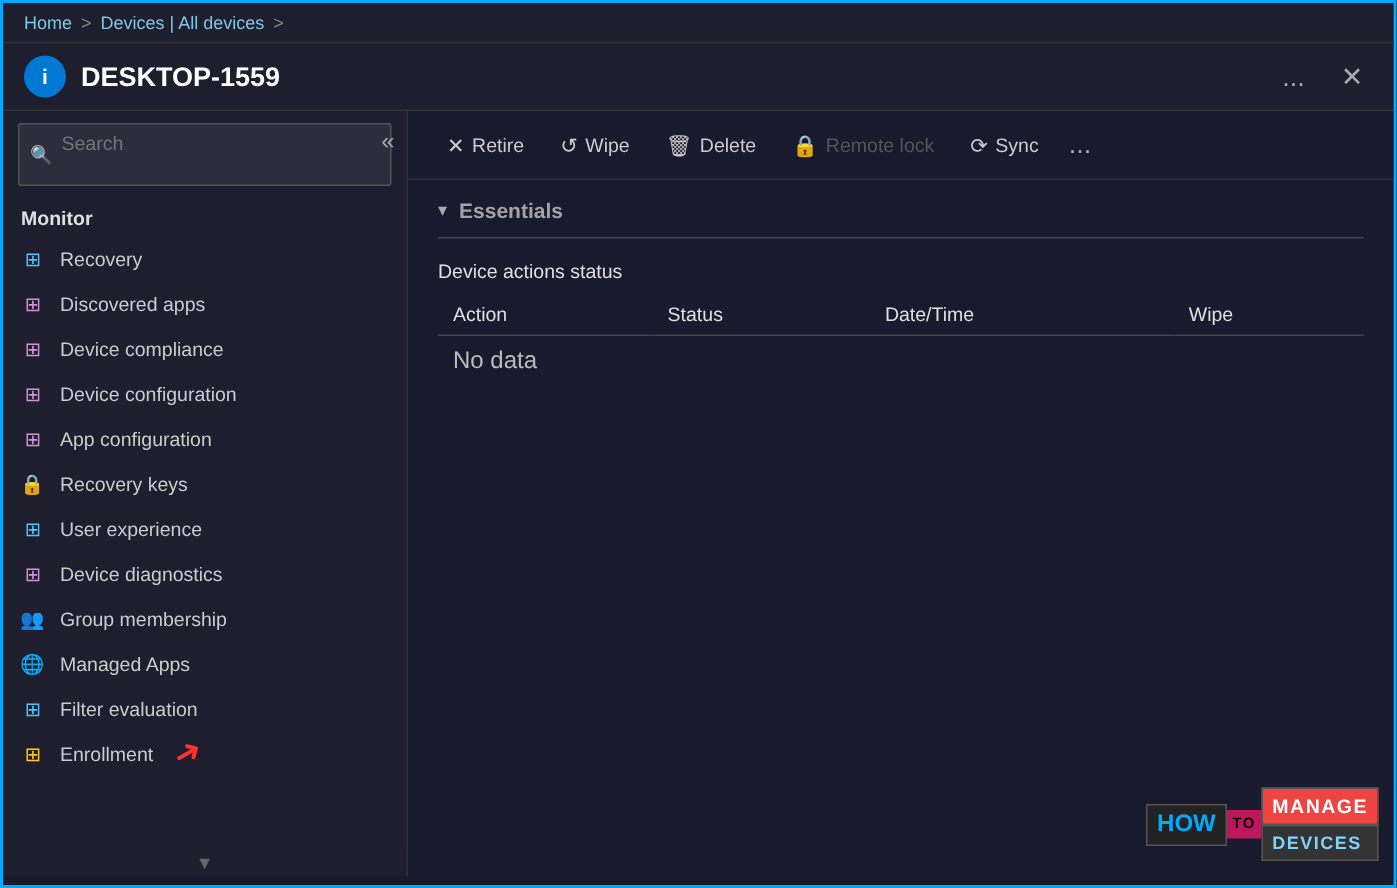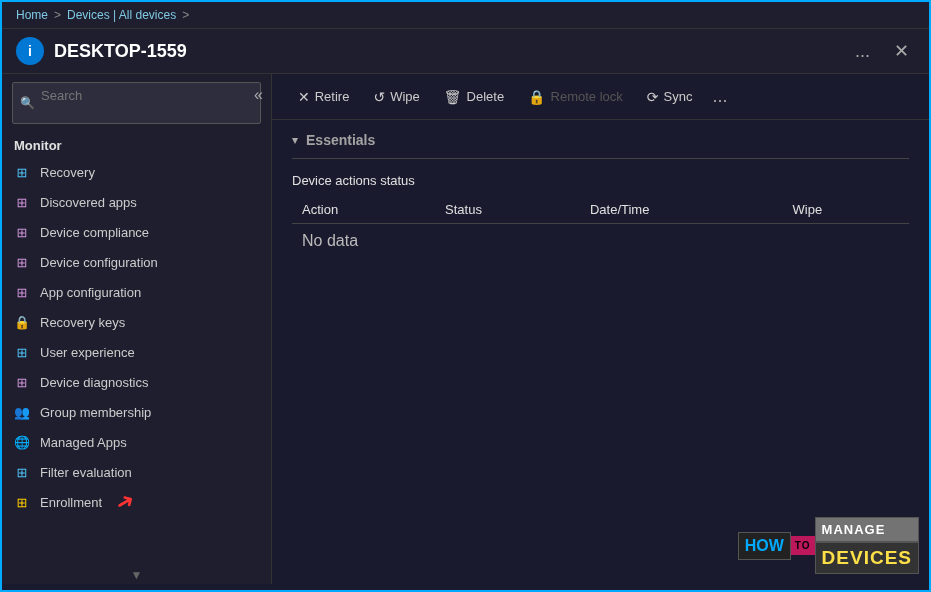--- a/index.html
+++ b/index.html
@@ -255,33 +255,33 @@
     }
     .wm-to {
       background: #be185d;
       color: #000;
       font-weight: 900;
       font-size: 10px;
       padding: 4px 4px;
       letter-spacing: 1px;
     }
     .wm-manage {
-      background: #737373;
+      background: #ef4444;
       color: #fff;
       font-weight: 900;
       font-size: 13px;
       padding: 4px 6px;
       border: 1px solid #555;
       letter-spacing: 1px;
     }
     .wm-devices {
       background: #333;
-      color: #fde047;
+      color: #7dd3fc;
       font-weight: 900;
-      font-size: 19px;
+      font-size: 12px;
       padding: 4px 6px;
       border: 1px solid #555;
       letter-spacing: 1px;
     }
 
     
     .arrow-indicator {
       color: #ff3333;
       font-size: 22px;
       margin-left: 4px;

